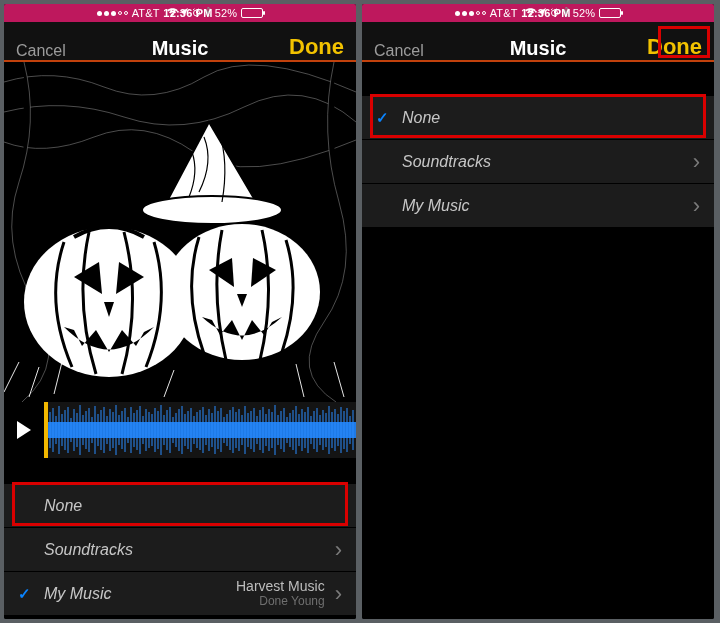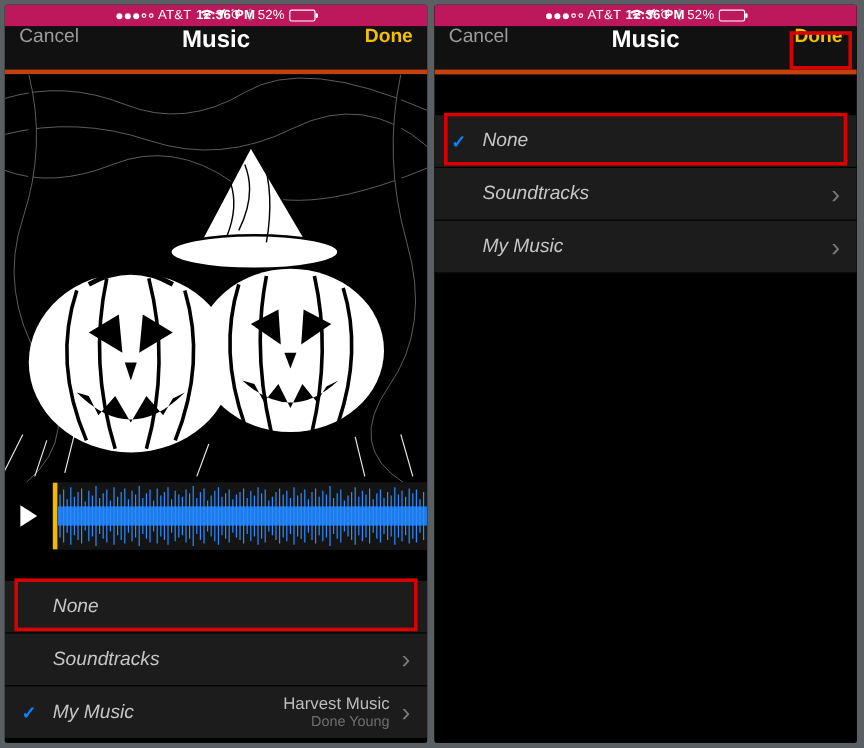--- a/index.html
+++ b/index.html
@@ -43,30 +43,30 @@
   .status-center { position:absolute; left:16px; right:0; text-align:center; font-weight:600; pointer-events:none;}
   .battery { display:inline-flex; align-items:center; gap:2px;}
   .battery-body { width:22px; height:10px; border:1px solid #fff; border-radius:2px; position:relative; }
   .battery-body::after { content:""; position:absolute; right:-3px; top:2px; width:2px; height:4px; background:#fff; border-radius:1px;}
   .battery-fill { height:100%; width:52%; background:#fff;}
   
   .nav-bar {
     height: 40px;
     background: #111;
     display: flex;
-    align-items: flex-start;
+    align-items: flex-end;
     justify-content: space-between;
     padding: 0 12px;
-    border-bottom: 4px solid #c2410c;
+    border-bottom: 2px solid #c2410c;
     position: relative;
     gap: 36px;
   }
   .nav-left { color:#9c9c9c; font-size:16px; font-weight:400;}
   .nav-title { position:absolute; left:0; right:0; text-align:center; color:#fff; font-size:20px; font-weight:600; pointer-events:none;}
-  .nav-right { color:#f2c200; font-size:16px; font-weight:600;}
+  .nav-right { color:#f2c200; font-size:22px; font-weight:600;}
   
   .preview {
     height: 340px;
     background:#000;
     position:relative;
     overflow:hidden;
   }
   .preview svg { width:100%; height:100%; display:block;}
   
   .strip {

